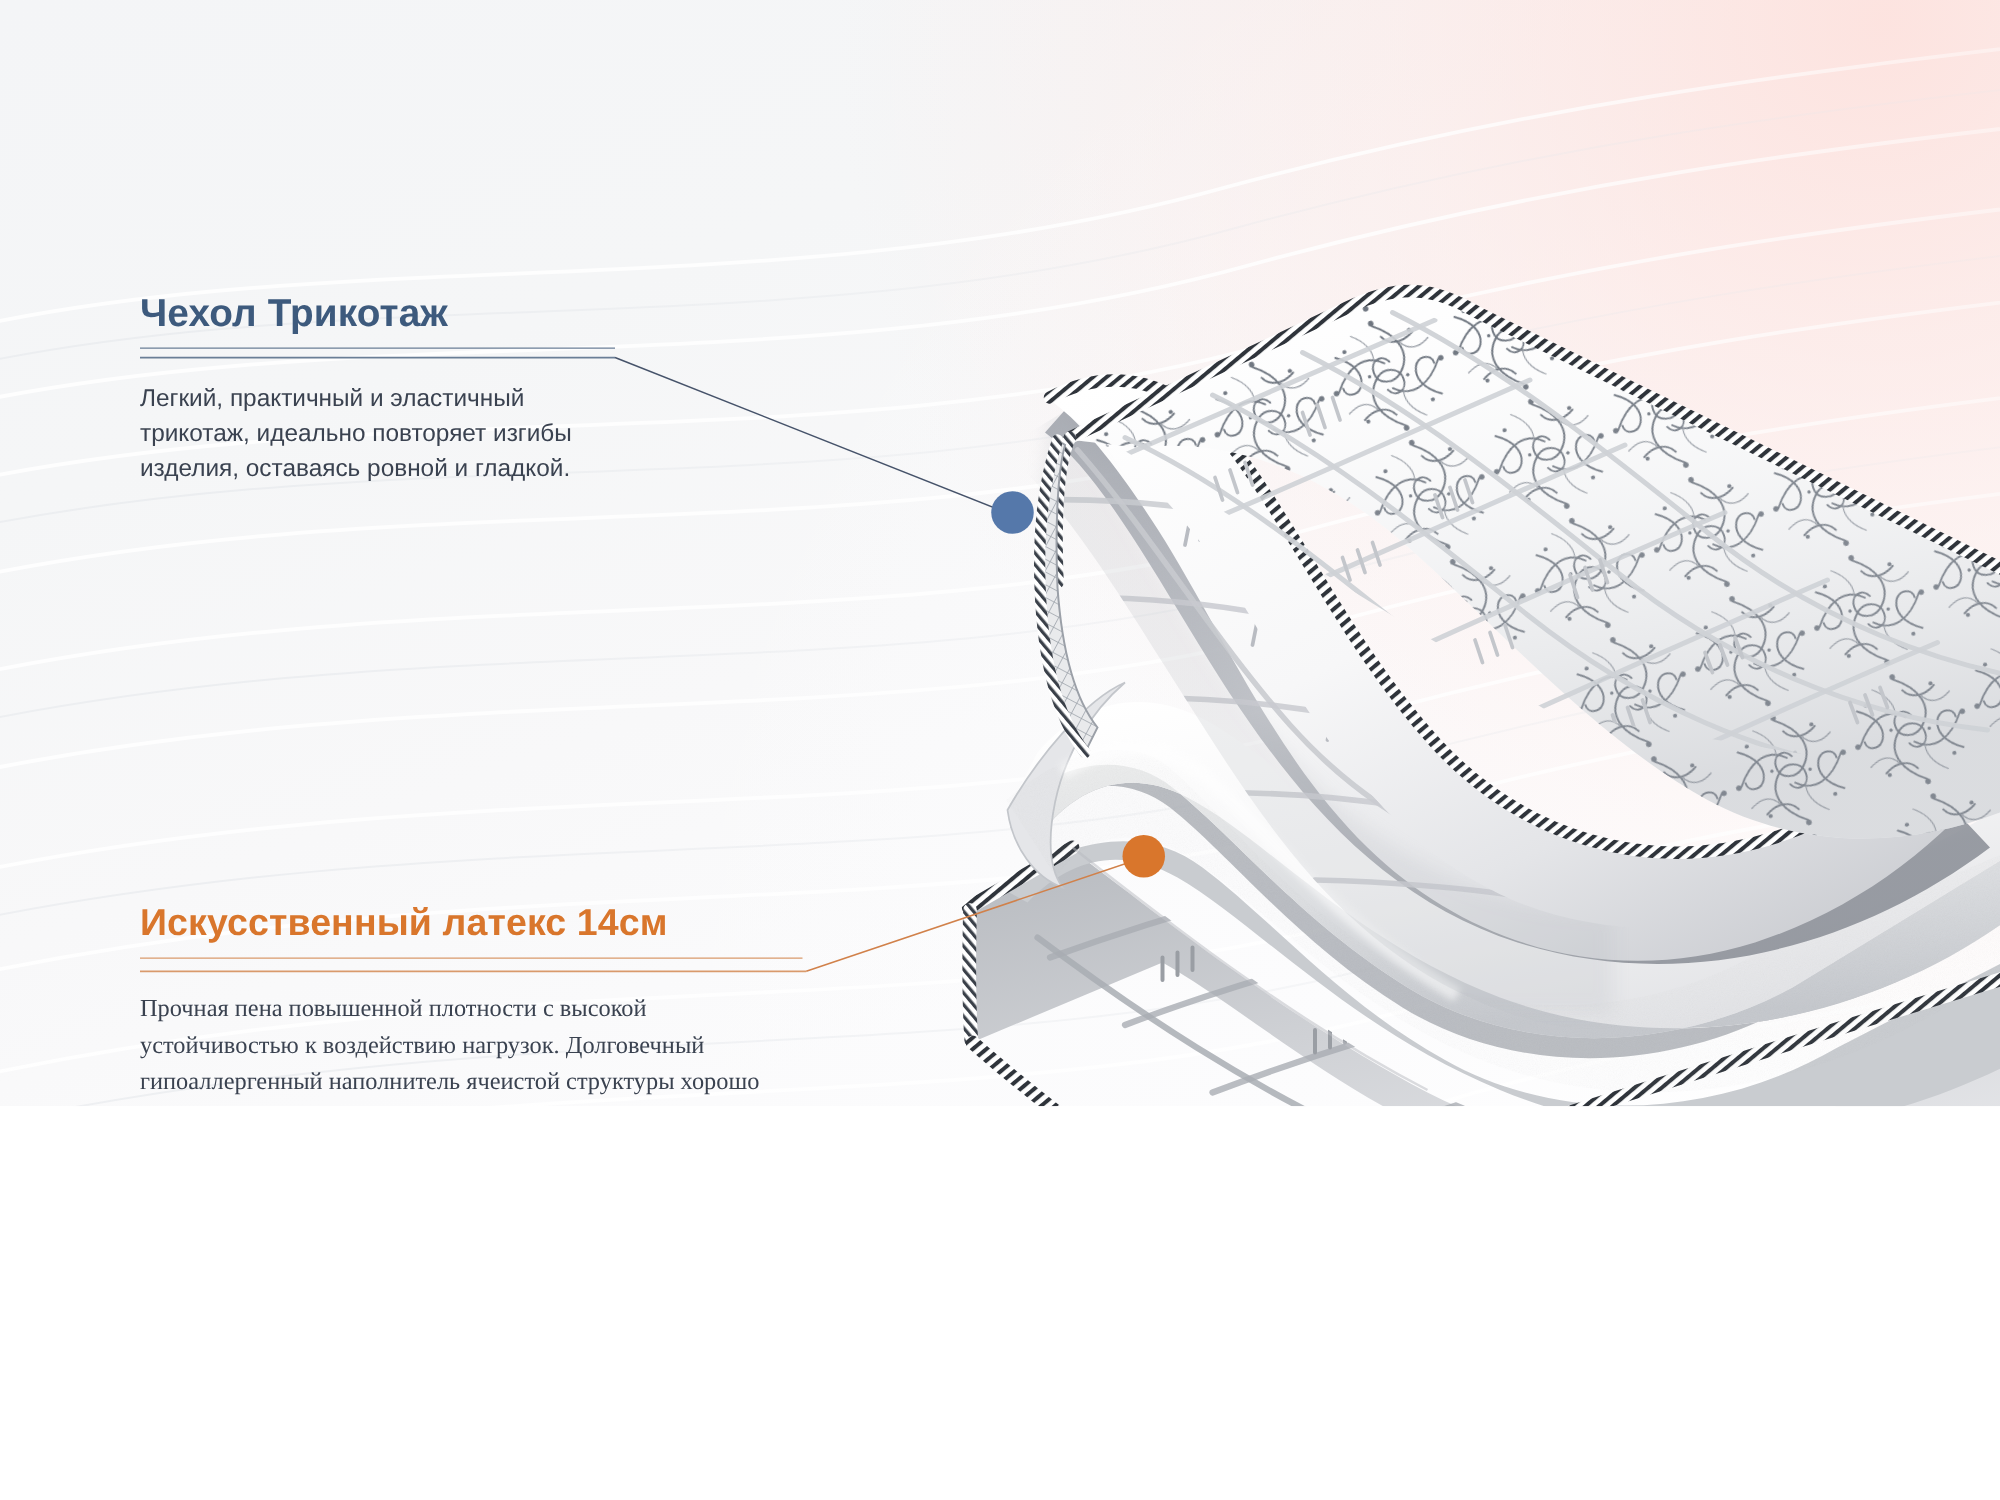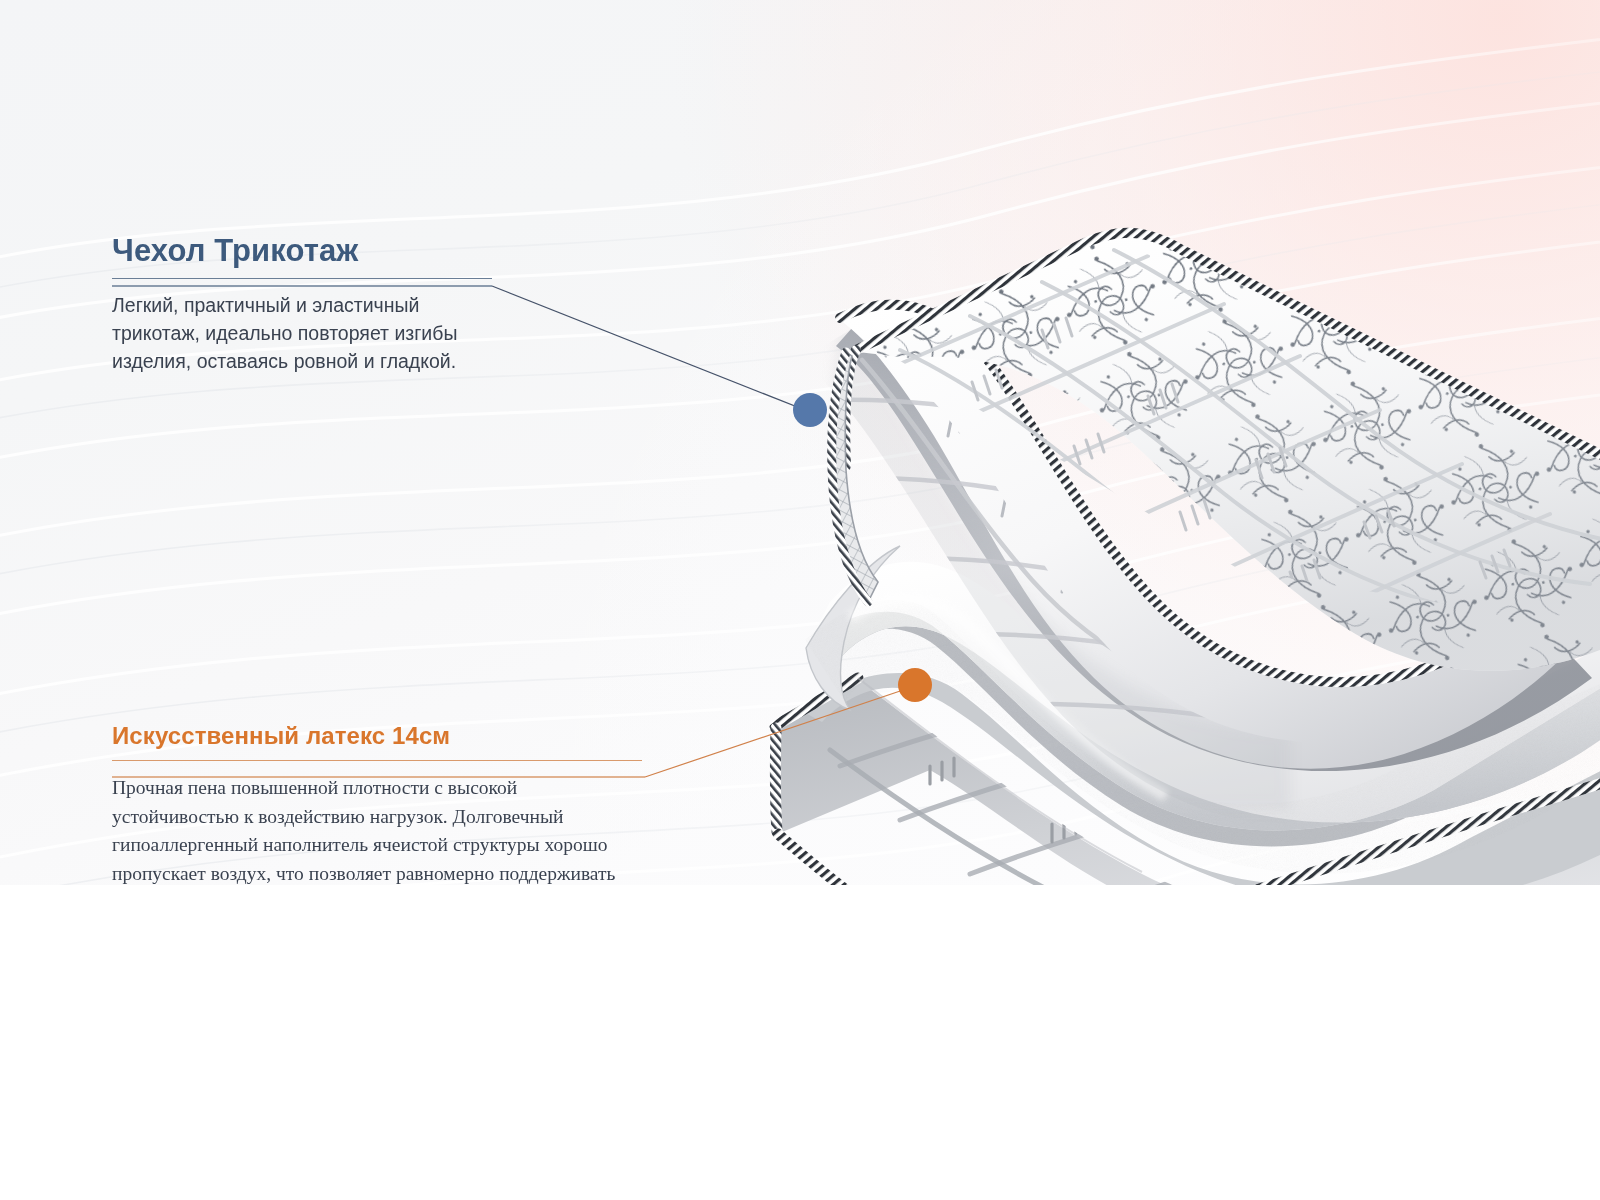--- a/index.html
+++ b/index.html
@@ -42,33 +42,33 @@
     line-height: 1.08;
     white-space: nowrap;
   }
   .callout .rule {
     height: 1px;
     width: 100%;
     margin-top: 11px;
   }
   .callout .desc {
     margin: 0;
-    padding-top: 13px;
+    padding-top: 27px;
     font-size: 19.5px;
     line-height: 1.42;
     color: #3a4250;
     font-weight: 400;
   }
 
   #callout-cover { left: 112px; top: 234px; width: 380px; }
   #callout-cover .title { color: #3d5a7d; }
   #callout-cover .rule  { background: #6a7e96; }
 
   #callout-latex { left: 112px; top: 723px; width: 530px; }
-  #callout-latex .title { color: #d9762c; font-size: 24px; }
+  #callout-latex .title { color: #d9762c; font-size: 30px; }
   #callout-latex .rule  { background: #d99a6c; }
   #callout-latex .desc  { font-size: 19.5px; line-height: 1.47; font-family: Liberation Serif, serif; }
 
   
   #leaders {
     position: absolute;
     inset: 0;
     width: 1600px;
     height: 1200px;
     pointer-events: none;

